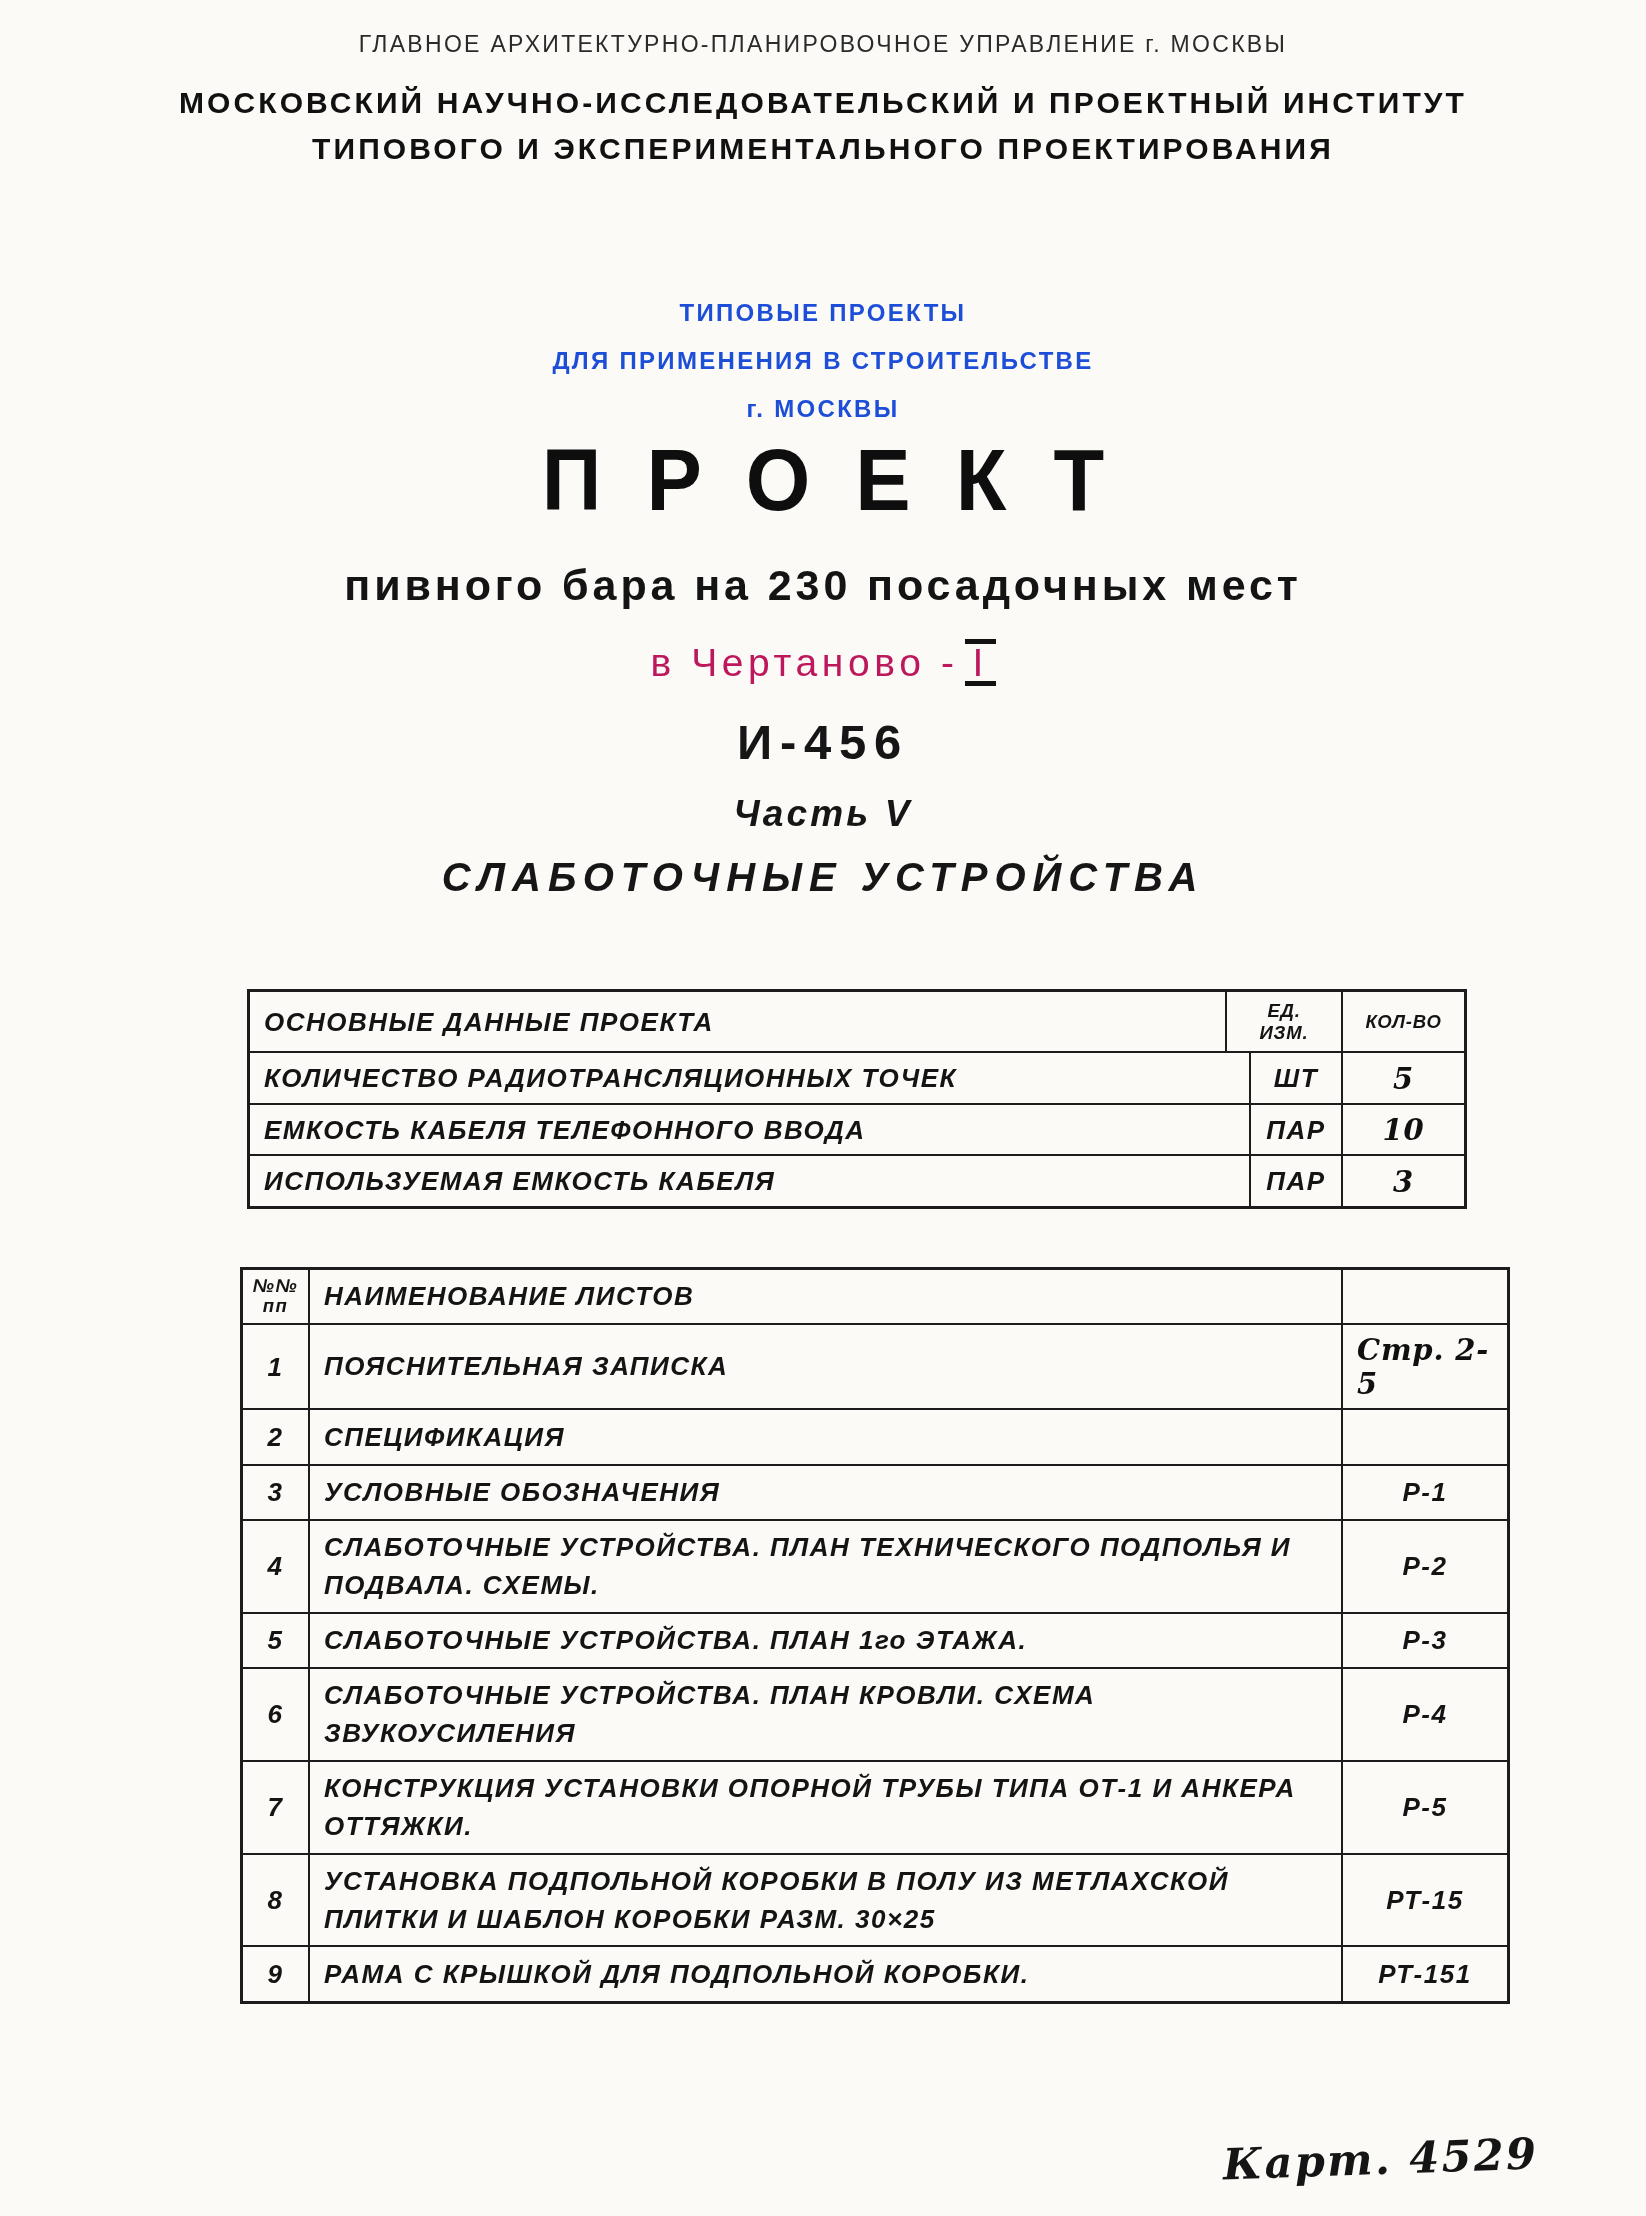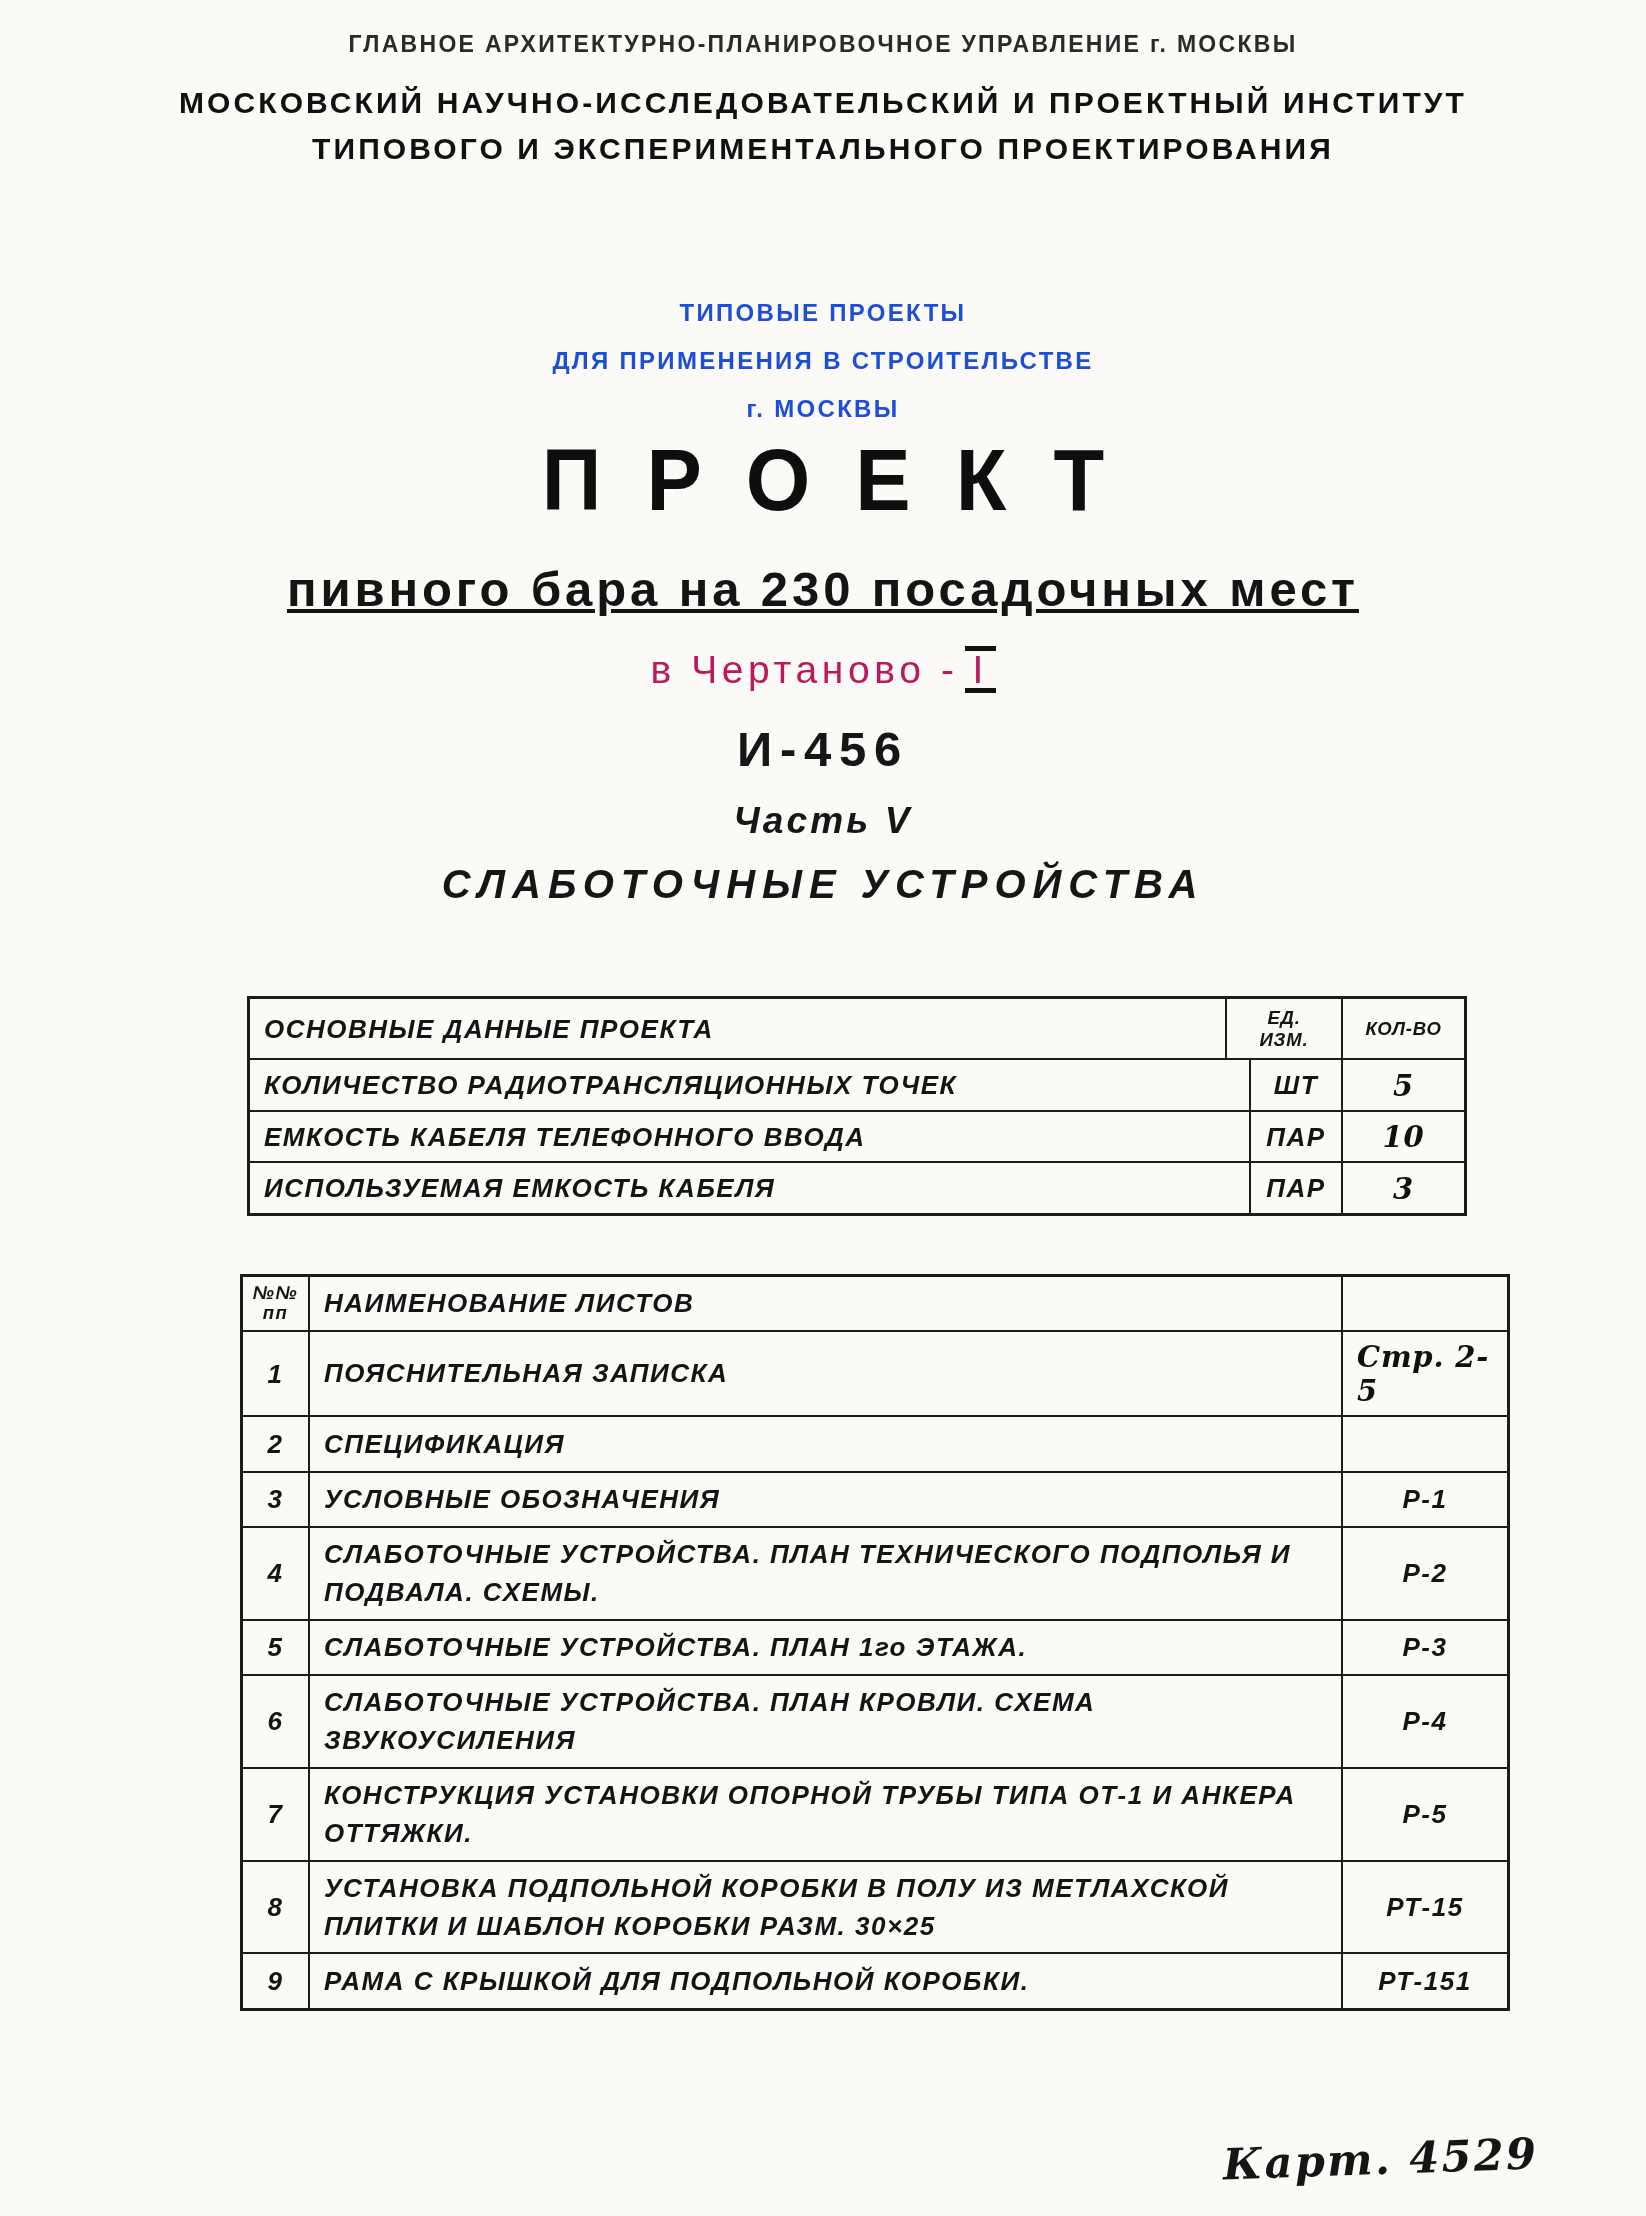--- a/index.html
+++ b/index.html
@@ -15,21 +15,21 @@
     background: #fbfaf7;
     color: #161616;
     font-family: "Liberation Sans", sans-serif;
     overflow: hidden;
   }
   .center { text-align: center; }
 
   .authority {
     padding-top: 31px;
     font-size: 23px;
-    font-weight: 700;
+    font-weight: 400;
     letter-spacing: 2.3px;
     color: #2a2a2a;
   }
   .institute {
     margin-top: 21.6px;
     font-size: 30px;
     font-weight: 800;
     letter-spacing: 3.1px;
     line-height: 1.55;
     color: #111;
@@ -47,25 +47,24 @@
   .title-word {
     font-size: 83px;
     font-weight: 900;
     letter-spacing: 45px;
     text-indent: 45px; 
     color: #0e0e0e;
     transform: scaleY(1.05);
   }
   .title-line2 {
     margin-top: 32px;
-    font-size: 49px;
+    font-size: 43px;
     font-weight: 900;
     letter-spacing: 3.9px;
     color: #141414;
-    text-decoration: underline;
   }
   .title-line3 {
     margin-top: 29px;
     font-size: 39px;
     font-weight: 400;
     letter-spacing: 4.6px;
     color: #be185d;
   }
   .roman-numeral {
     display: inline-block;

